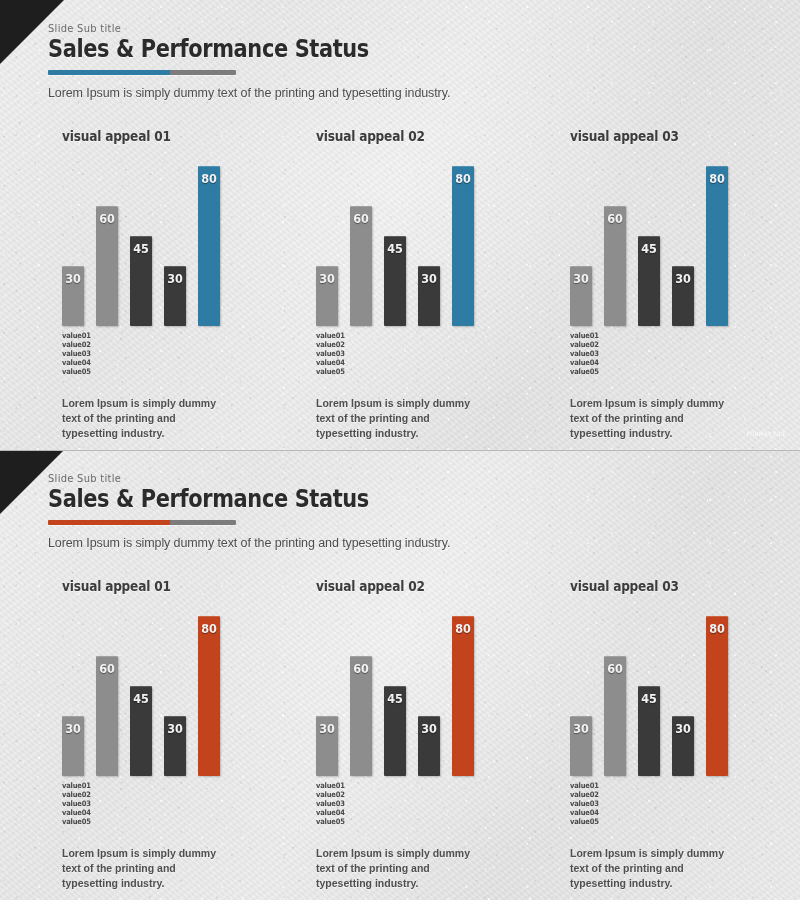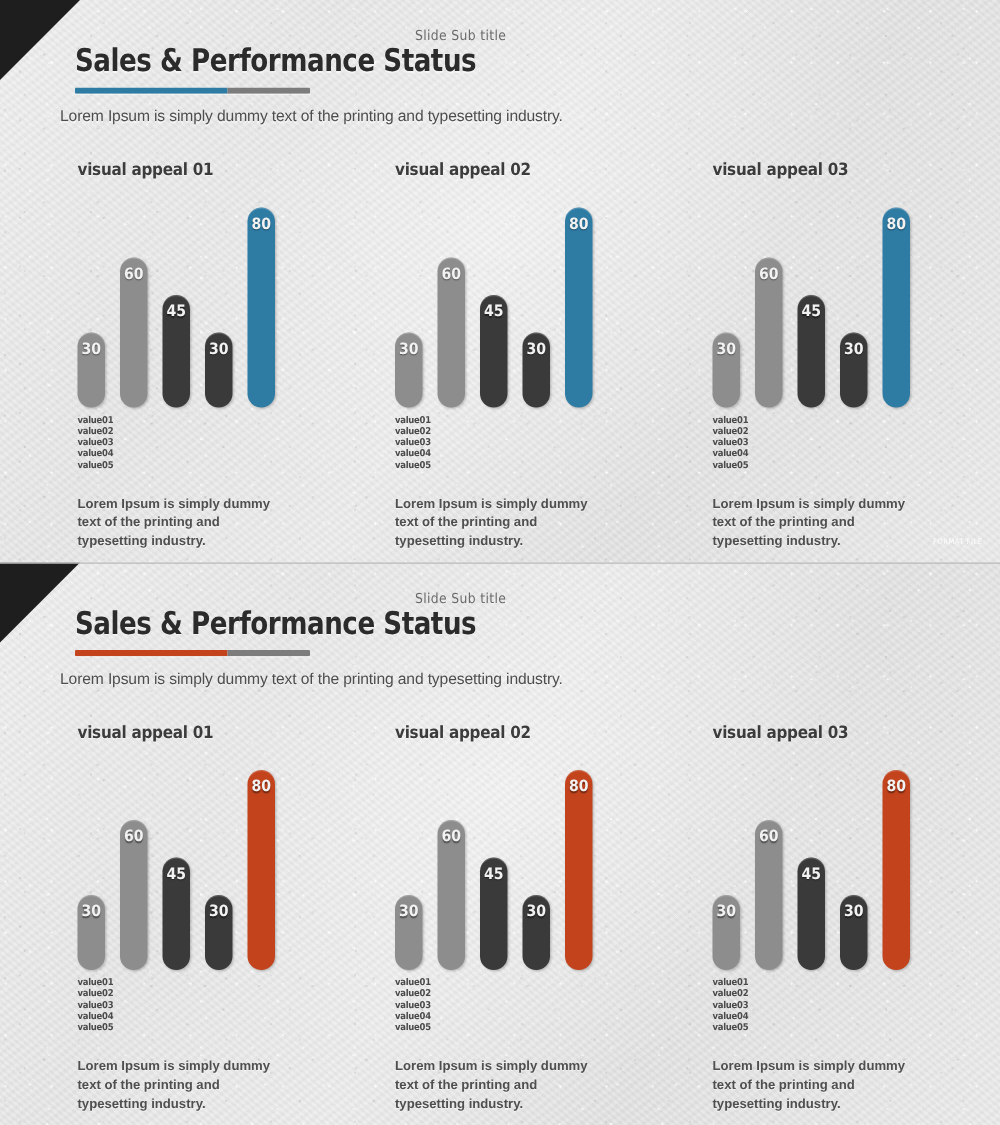--- a/index.html
+++ b/index.html
@@ -63,23 +63,22 @@
     left: 0; top: 0;
     width: 0; height: 0;
     border-top: 64px solid #1e1e1e;
     border-right: 64px solid transparent;
     z-index: 4;
   }
 
   
   .header {
     position: absolute;
-    left: 60px; top: 22px;
+    left: 48px; top: 22px;
     z-index: 5;
-    text-align: right;
   }
   .slide-subtitle {
     font-size: 11px;
     color: #6a6a6a;
     letter-spacing: .3px;
     font-family: "DejaVu Sans Condensed", "Liberation Sans Narrow", "Liberation Sans", sans-serif;
     margin-bottom: 1px;
   }
   .slide-title {
     font-size: 25px;
@@ -151,21 +150,21 @@
   .bar-slot {
     width: 22px;
     height: 100%;
     display: flex;
     flex-direction: column;
     justify-content: flex-end;
   }
   .bar {
     position: relative;
     width: 22px;
-    border-radius: 11px;
+    border-radius: 1px;
     box-shadow: 1px 1px 2px rgba(0,0,0,.22), inset 0 1px 0 rgba(255,255,255,.18);
   }
   .bar-value {
     position: absolute;
     left: 0; right: 0; top: 5px;
     text-align: center;
     font-size: 12.5px;
     color: #f2f2f2;
     font-family: "DejaVu Sans Condensed", "Liberation Sans Narrow", "Liberation Sans", sans-serif;
     text-shadow: 0 1px 1px rgba(0,0,0,.45);

